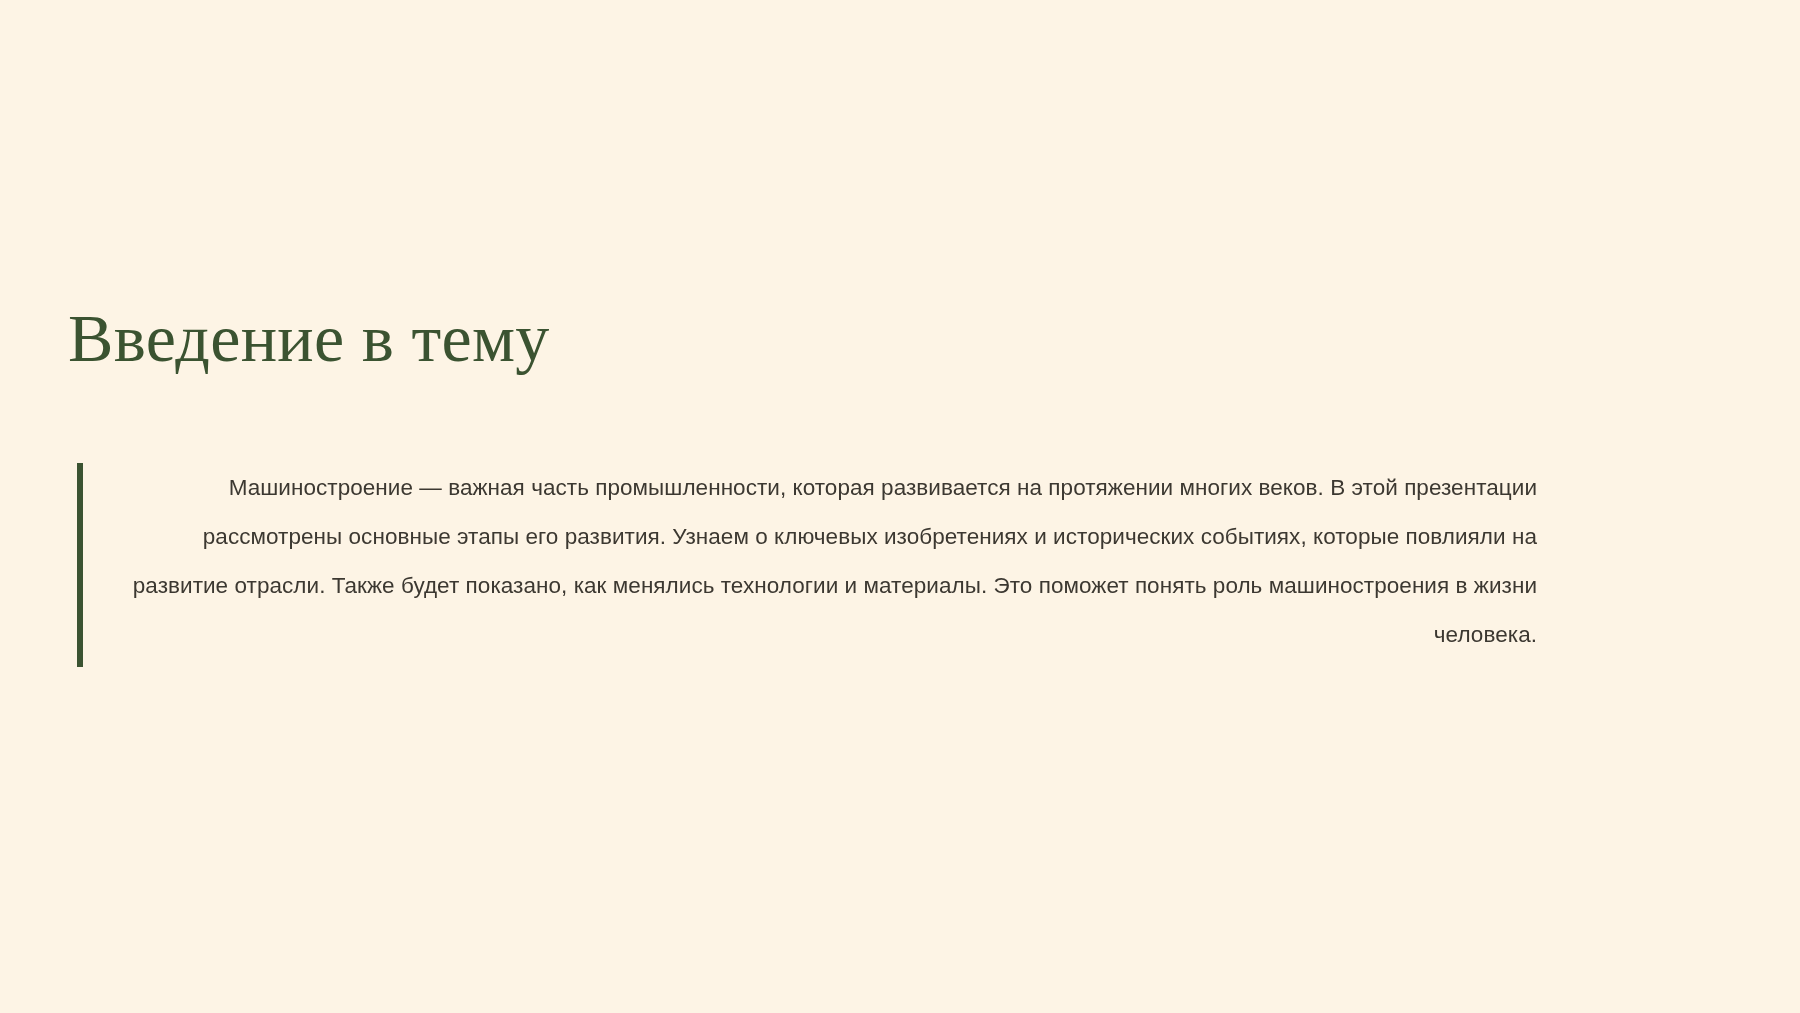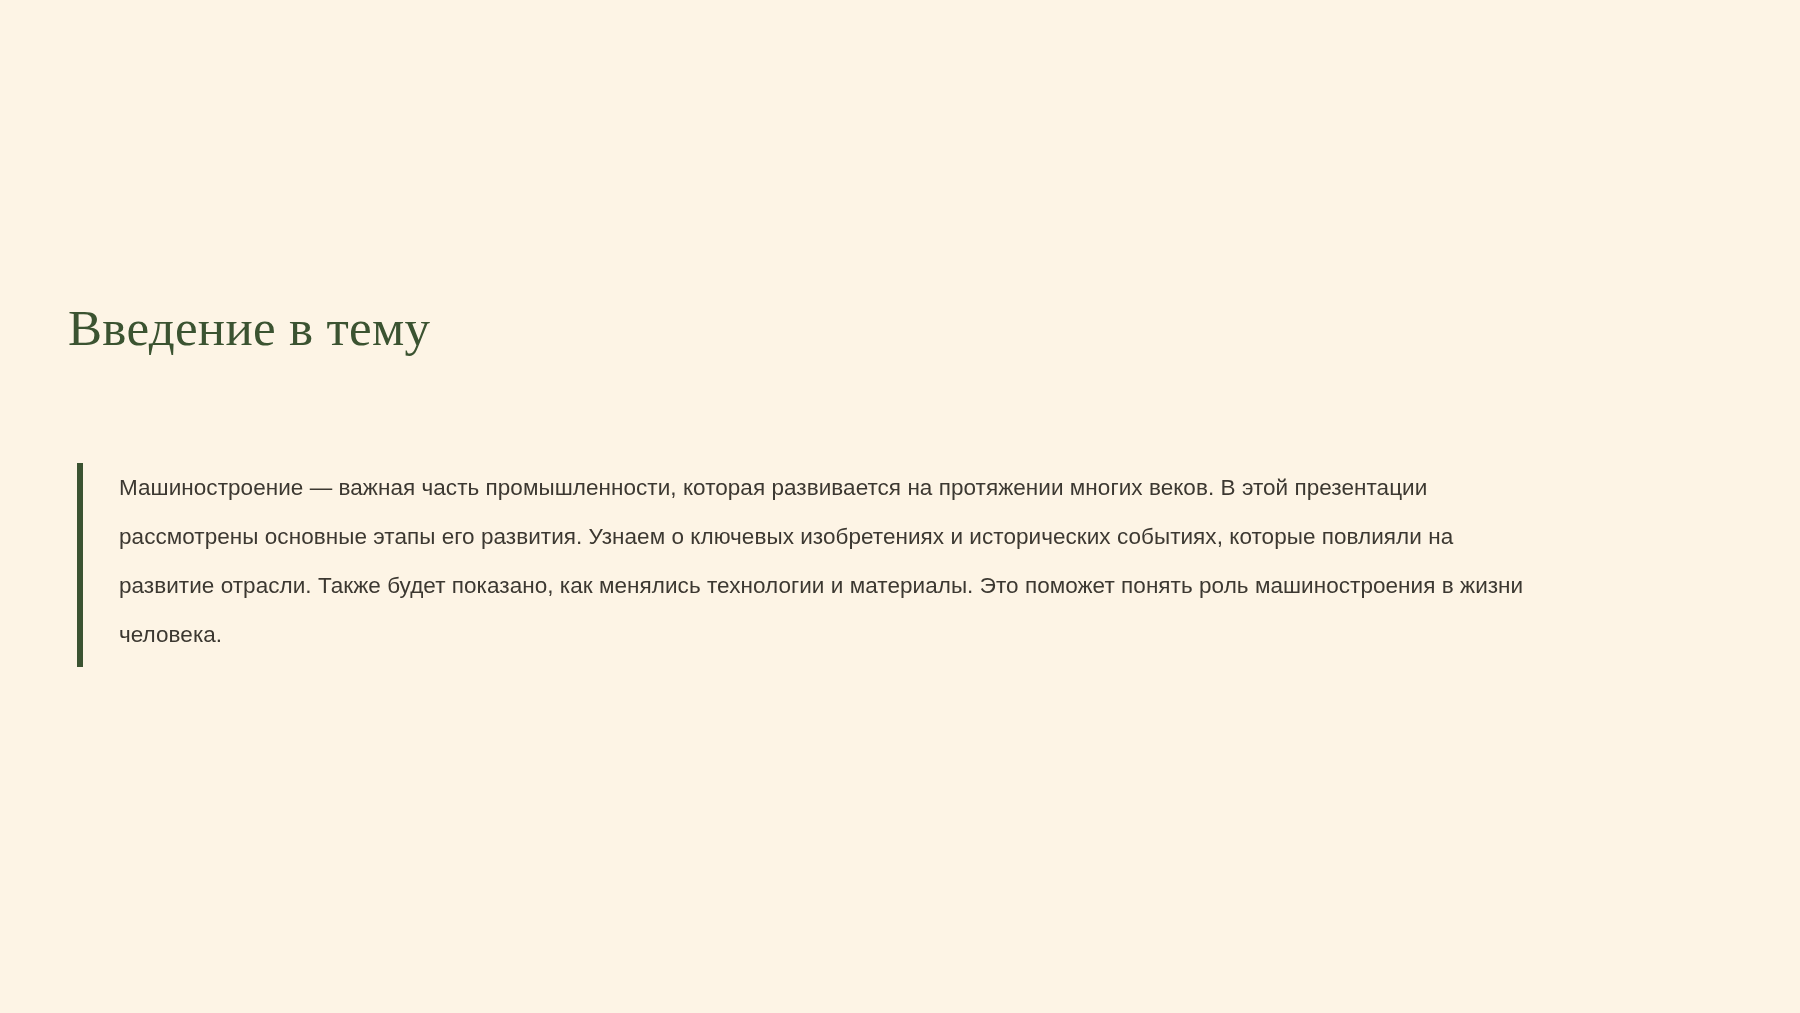--- a/index.html
+++ b/index.html
@@ -24,21 +24,21 @@
   }
 
   
   .slide-title {
     position: absolute;
     left: 68px;
     top: 300px;
     width: 1500px;
     margin: 0;
     font-family: "Liberation Serif", "DejaVu Serif", serif;
-    font-size: 51px;
+    font-size: 68px;
     font-weight: 400;
     line-height: 1.12;
     letter-spacing: 0.3px;
     color: #3b5331;
     white-space: nowrap;
   }
 
   
   .body-block {
     position: absolute;
@@ -60,21 +60,21 @@
   .body-text {
     flex: 1 1 auto;
     margin: 0;
     padding-left: 36px;
     font-family: "Liberation Sans", sans-serif;
     font-size: 22.5px;
     font-weight: 400;
     line-height: 49px;
     color: #3c3831;
     letter-spacing: 0.05px;
-    text-align: left;
+    text-align: right;
   }
 </style>
 </head>
 <body>
 
 <div class="slide">
 
   <h1 class="slide-title">Введение в тему</h1>
 
   <div class="body-block">

